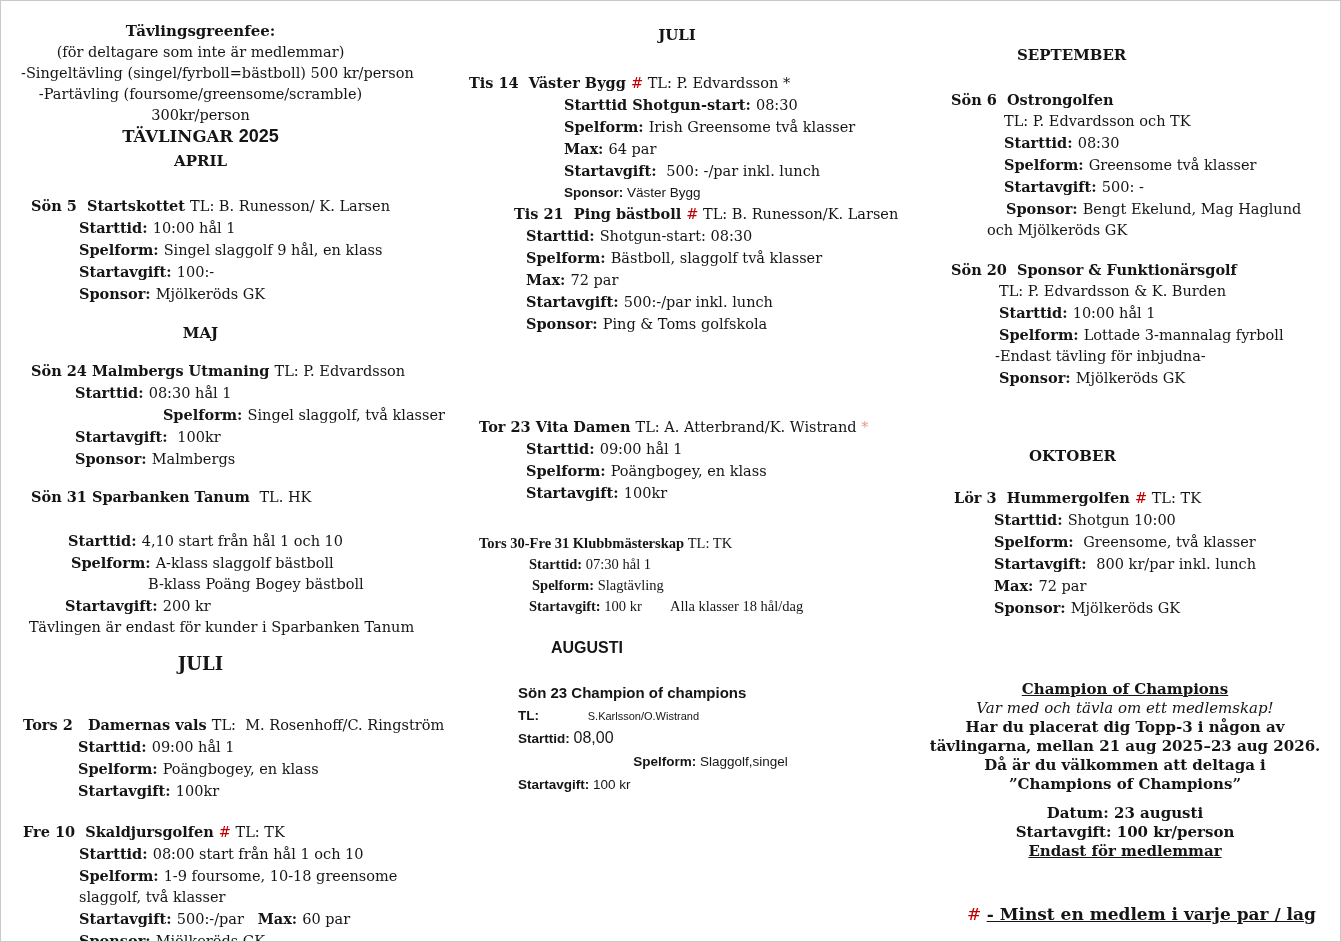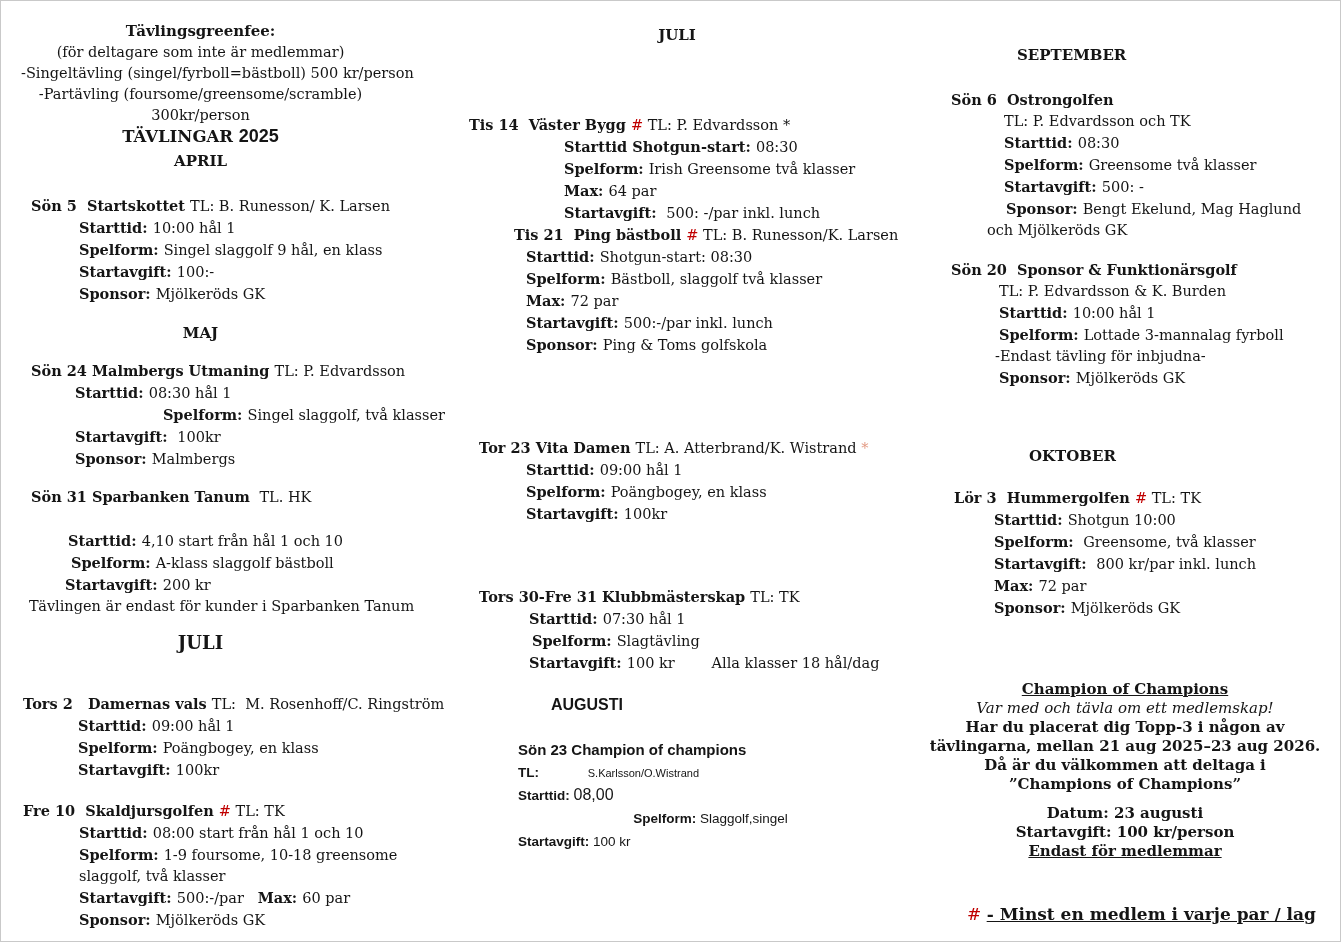--- a/index.html
+++ b/index.html
@@ -57,20 +57,21 @@
         <div class="line" style="padding-left: 10px;"><span class="b">Sön 24 Malmbergs Utmaning </span><span class="">TL: P. Edvardsson</span></div>
         <div class="line" style="padding-left: 54px;"><span class="b">Starttid: </span><span class="">08:30 hål 1</span></div>
         <div class="line" style="padding-left: 54px; text-align: right;"><span class="b">Spelform: </span><span class="">Singel slaggolf, två klasser</span></div>
         <div class="line" style="padding-left: 54px;"><span class="b">Startavgift: </span><span class=""> 100kr</span></div>
         <div class="line" style="padding-left: 54px;"><span class="b">Sponsor: </span><span class="">Malmbergs</span></div>
       </div>
       <div class="block" style="margin-top: 16px;">
         <div class="line" style="padding-left: 10px;"><span class="b">Sön 31 Sparbanken Tanum </span><span class=""> TL. HK</span></div>
         <div class="line" style="padding-left: 47px; margin-top: 22px;"><span class="b">Starttid: </span><span class="">4,10 start från hål 1 och 10</span></div>
         <div class="line" style="padding-left: 50px;"><span class="b">Spelform: </span><span class="">A-klass slaggolf bästboll</span></div>
+        <div class="line" style="padding-left: 127px;"><span class="">B-klass Poäng Bogey bästboll</span></div>
         <div class="line" style="padding-left: 44px;"><span class="b">Startavgift: </span><span class="">200 kr</span></div>
         <div class="line" style="padding-left: 8px;"><span class="">Tävlingen är endast för kunder i Sparbanken Tanum</span></div>
       </div>
       <div class="block center" style="margin-top: 14px; margin-right: 65px; line-height: 24px;">
         <div class="line"><span class="b" style="font-size: 18px;">JULI</span></div>
       </div>
       <div class="block" style="margin-top: 37px;">
         <div class="line" style="padding-left: 2px;"><span class="b">Tors 2   Damernas vals </span><span class="">TL:  M. Rosenhoff/C. Ringström</span></div>
         <div class="line" style="padding-left: 57px;"><span class="b">Starttid: </span><span class="">09:00 hål 1</span></div>
         <div class="line" style="padding-left: 57px;"><span class="b">Spelform: </span><span class="">Poängbogey, en klass</span></div>
@@ -82,42 +83,43 @@
         <div class="line" style="padding-left: 58px;"><span class="b">Spelform: </span><span class="">1-9 foursome, 10-18 greensome</span></div>
         <div class="line" style="padding-left: 58px;"><span class="">slaggolf, två klasser</span></div>
         <div class="line" style="padding-left: 58px;"><span class="b">Startavgift: </span><span class="">500:-/par   </span><span class="b">Max: </span><span class="">60 par</span></div>
         <div class="line" style="padding-left: 58px;"><span class="b">Sponsor: </span><span class="">Mjölkeröds GK</span></div>
       </div>
     </div>
     <div class="col col-middle">
       <div class="block center" style="margin-top: 24px;">
         <div class="line"><span class="b" style="font-size: 15px;">JULI</span></div>
       </div>
-      <div class="block" style="margin-top: 68px;">
+      <div class="block" style="margin-top: 26px;">
         <div class="line" style="padding-left: 18px;"><span class="b">Tis 14  Väster Bygg </span><span class="red"># </span><span class="">TL: P. Edvardsson </span><span class="">*</span></div>
         <div class="line" style="padding-left: 113px;"><span class="b">Starttid Shotgun-start: </span><span class="">08:30</span></div>
         <div class="line" style="padding-left: 113px;"><span class="b">Spelform: </span><span class="">Irish Greensome två klasser</span></div>
         <div class="line" style="padding-left: 113px;"><span class="b">Max: </span><span class="">64 par</span></div>
         <div class="line" style="padding-left: 113px;"><span class="b">Startavgift: </span><span class=""> 500: -/par inkl. lunch</span></div>
+        <div class="line" style="padding-left: 113px;"><span class="b sans" style="font-size: 13.5px;">Sponsor: </span><span class="sans" style="font-size: 13.5px;">Väster Bygg</span></div>
       </div>
       <div class="block" style="">
         <div class="line" style="padding-left: 63px;"><span class="b">Tis 21  Ping bästboll </span><span class="red"># </span><span class="">TL: B. Runesson/K. Larsen</span></div>
         <div class="line" style="padding-left: 75px;"><span class="b">Starttid: </span><span class="">Shotgun-start: 08:30</span></div>
         <div class="line" style="padding-left: 75px;"><span class="b">Spelform: </span><span class="">Bästboll, slaggolf två klasser</span></div>
         <div class="line" style="padding-left: 75px;"><span class="b">Max: </span><span class="">72 par</span></div>
         <div class="line" style="padding-left: 75px;"><span class="b">Startavgift: </span><span class="">500:-/par inkl. lunch</span></div>
         <div class="line" style="padding-left: 75px;"><span class="b">Sponsor: </span><span class="">Ping &amp; Toms golfskola</span></div>
       </div>
       <div class="block" style="margin-top: 81px;">
         <div class="line" style="padding-left: 28px;"><span class="b">Tor 23 Vita Damen </span><span class="">TL: A. Atterbrand/K. Wistrand </span><span class="sal">*</span></div>
         <div class="line" style="padding-left: 75px;"><span class="b">Starttid: </span><span class="">09:00 hål 1</span></div>
         <div class="line" style="padding-left: 75px;"><span class="b">Spelform: </span><span class="">Poängbogey, en klass</span></div>
         <div class="line" style="padding-left: 75px;"><span class="b">Startavgift: </span><span class="">100kr</span></div>
       </div>
-      <div class="block" style="margin-top: 61px;">
+      <div class="block" style="margin-top: 29px; font-family: Liberation Serif, serif;">
         <div class="line" style="padding-left: 28px;"><span class="b">Tors 30-Fre 31 Klubbmästerskap </span><span class="">TL: TK</span></div>
         <div class="line" style="padding-left: 78px;"><span class="b">Starttid: </span><span class="">07:30 hål 1</span></div>
         <div class="line" style="padding-left: 81px;"><span class="b">Spelform: </span><span class="">Slagtävling</span></div>
         <div class="line" style="padding-left: 78px;"><span class="b">Startavgift: </span><span class="">100 kr</span><span class="">        Alla klasser 18 hål/dag</span></div>
       </div>
       <div class="block" style="margin-top: 19px; line-height: 24px;">
         <div class="line" style="padding-left: 100px;"><span class="b sans" style="font-size: 16px;">AUGUSTI</span></div>
       </div>
       <div class="block" style="margin-top: 22px; line-height: 22px;">
         <div class="line" style="padding-left: 67px;"><span class="b sans" style="font-size: 15px;">Sön 23 Champion of champions</span></div>

